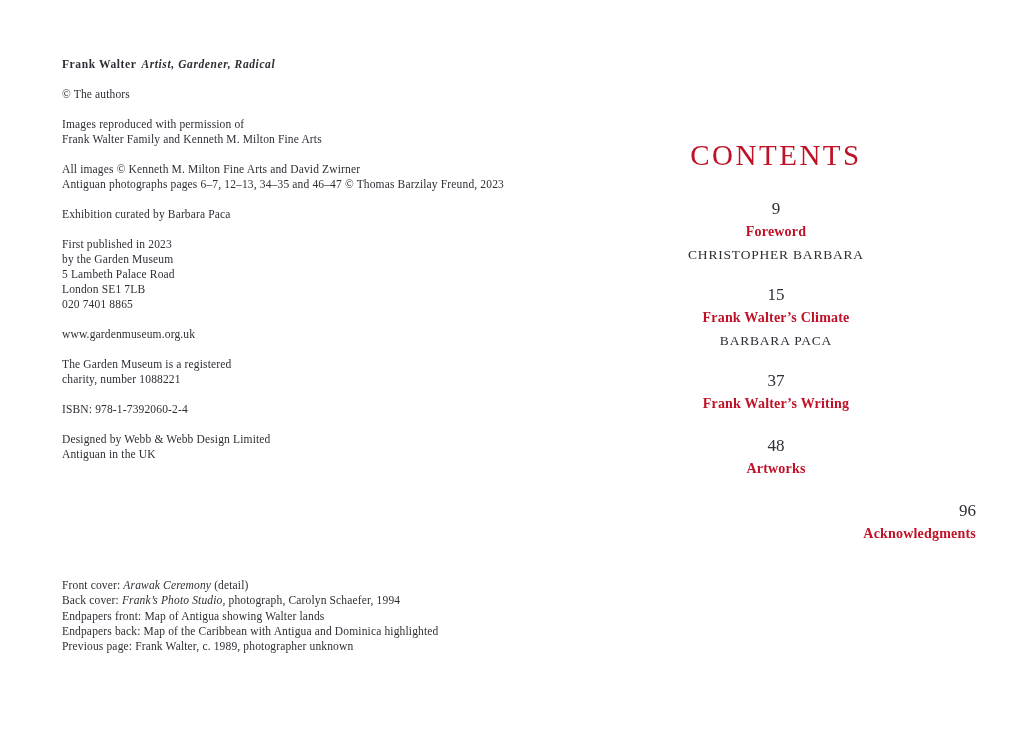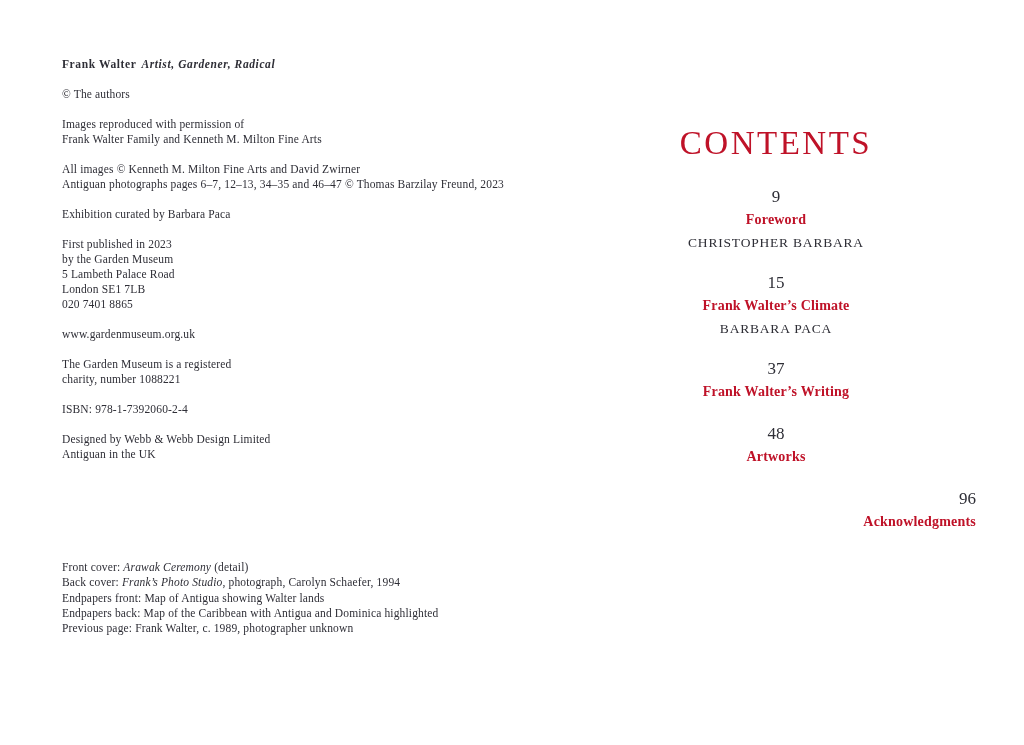--- a/index.html
+++ b/index.html
@@ -17,32 +17,32 @@
     position:absolute; left:62px; top:57px; width:480px;
     font-size:11.5px; line-height:15px; letter-spacing:0.15px;
   }
   .imprint .block { margin:0 0 15px 0; }
   .line { white-space:nowrap; }
   .book-title { font-weight:bold; letter-spacing:0.6px; }
   .book-title .sub { font-style:italic; margin-left:5px; }
   .it { font-style:italic; }
   
   .credits {
-    position:absolute; left:62px; top:560px; width:560px;
+    position:absolute; left:62px; top:578px; width:560px;
     font-size:11.5px; line-height:15.3px; letter-spacing:0.15px;
   }
   
   .toc {
     position:absolute; left:576px; top:126px; width:400px;
     text-align:center;
   }
   .toc-heading {
-    font-size:33px; line-height:34px; letter-spacing:2.5px;
+    font-size:29px; line-height:34px; letter-spacing:2.5px;
     color:var(--red); font-weight:normal;
-    margin:0 0 27px 0;
+    margin:12px 0 27px 0;
   }
   .toc-entry { margin:0 0 19px 0; }
   .toc-entry.no-author { margin-bottom:20px; }
   .toc-entry:last-child { margin-bottom:0;text-align:right; }
   .toc-num   { font-size:17px;   line-height:20px; }
   .toc-title { font-size:14px; line-height:25px; font-weight:bold; color:var(--red); letter-spacing:0.2px; }
   .toc-author{ font-size:13.5px; line-height:22px; letter-spacing:0.8px; }
 </style>
 </head>
 <body>

